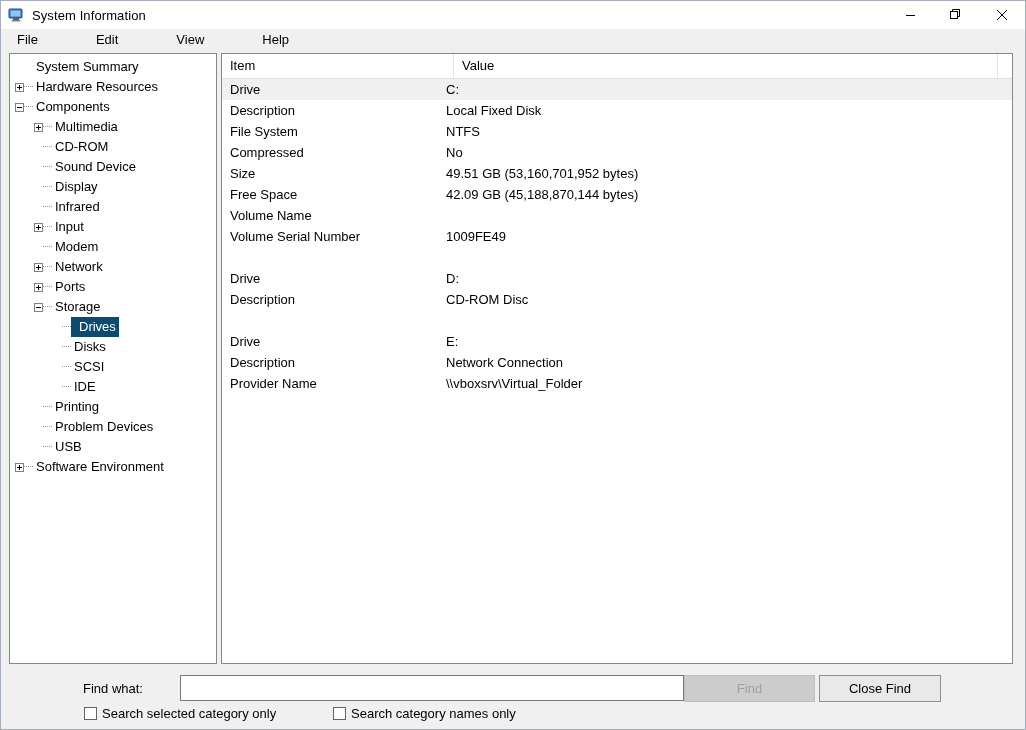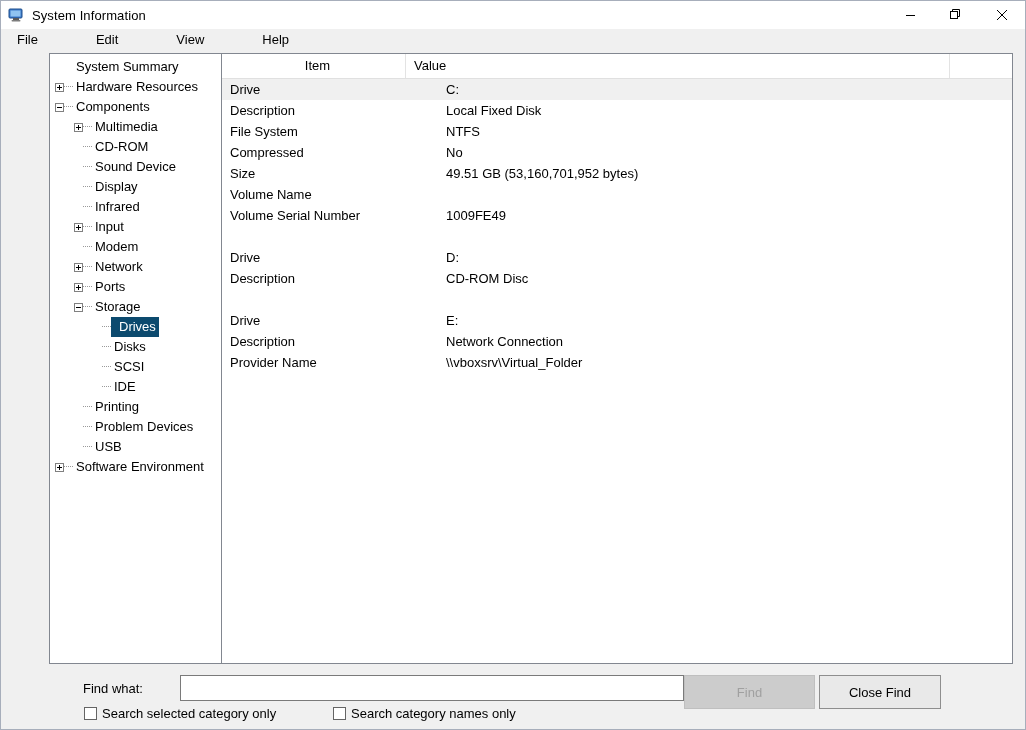--- a/index.html
+++ b/index.html
@@ -92,21 +92,20 @@
   .tree-panel {
     position: absolute;
     left: 8px;
     top: 2px;
     width: 208px;
     bottom: 65px;
     background: #ffffff;
     border: 1px solid #828790;
     box-sizing: border-box;
     overflow: hidden;
-    margin-left: 40px;
   }
   .list-panel {
     position: absolute;
     left: 220px;
     top: 2px;
     right: 12px;
     bottom: 65px;
     background: #ffffff;
     border: 1px solid #828790;
     box-sizing: border-box;
@@ -176,21 +175,21 @@
   }
   .lh-cell {
     font-size: 13px;
     color: #000;
     padding: 4px 0 0 8px;
     box-sizing: border-box;
     border-right: 1px solid #e3e3e3;
     height: 24px;
     cursor: default;
   }
-  .lh-item { width: 184px; text-align: center; }
+  .lh-item { width: 232px; }
   .lh-value { width: 544px; }
   .lh-rest { flex: 1; border-right: none; }
   .list-rows {
     position: absolute;
     top: 25px; left: 0; right: 0; bottom: 0;
     overflow: hidden;
   }
   .lrow {
     height: 21px;
     display: flex;
@@ -236,21 +235,21 @@
     border: 1px solid #7a7a7a;
     background: #ffffff;
     font-family: "Liberation Sans", sans-serif;
     font-size: 13px;
     padding: 0 4px;
     outline: none;
   }
   .btn {
     position: absolute;
     top: 10px;
-    height: 34px;
+    height: 27px;
     box-sizing: border-box;
     font-family: "Liberation Sans", sans-serif;
     font-size: 13px;
     border: 1px solid #adadad;
     background: #e1e1e1;
     color: #000;
     cursor: default;
     padding: 0;
   }
   .btn.disabled {
@@ -476,20 +475,24 @@
           </div>
           <div class="lrow">
             <div class="lc-item">Compressed</div>
             <div class="lc-value">No</div>
           </div>
           <div class="lrow">
             <div class="lc-item">Size</div>
             <div class="lc-value">49.51 GB (53,160,701,952 bytes)</div>
           </div>
           <div class="lrow">
+            <div class="lc-item">Free Space</div>
+            <div class="lc-value">42.09 GB (45,188,870,144 bytes)</div>
+          </div>
+          <div class="lrow">
             <div class="lc-item">Volume Name</div>
             <div class="lc-value"></div>
           </div>
           <div class="lrow">
             <div class="lc-item">Volume Serial Number</div>
             <div class="lc-value">1009FE49</div>
           </div>
           <div class="lrow">
             <div class="lc-item"></div>
             <div class="lc-value"></div>

